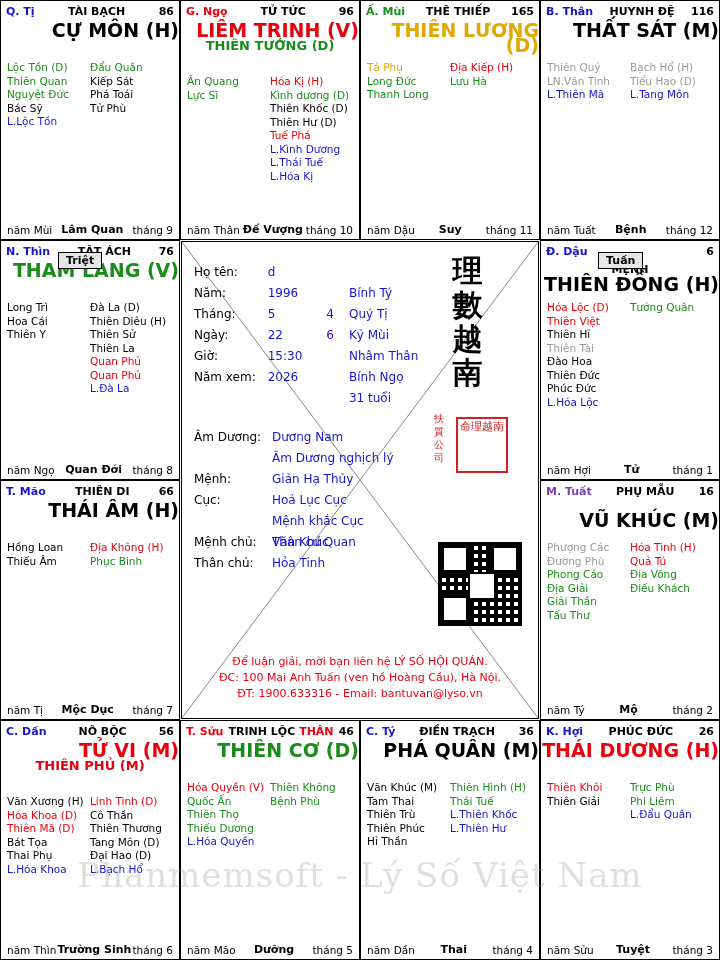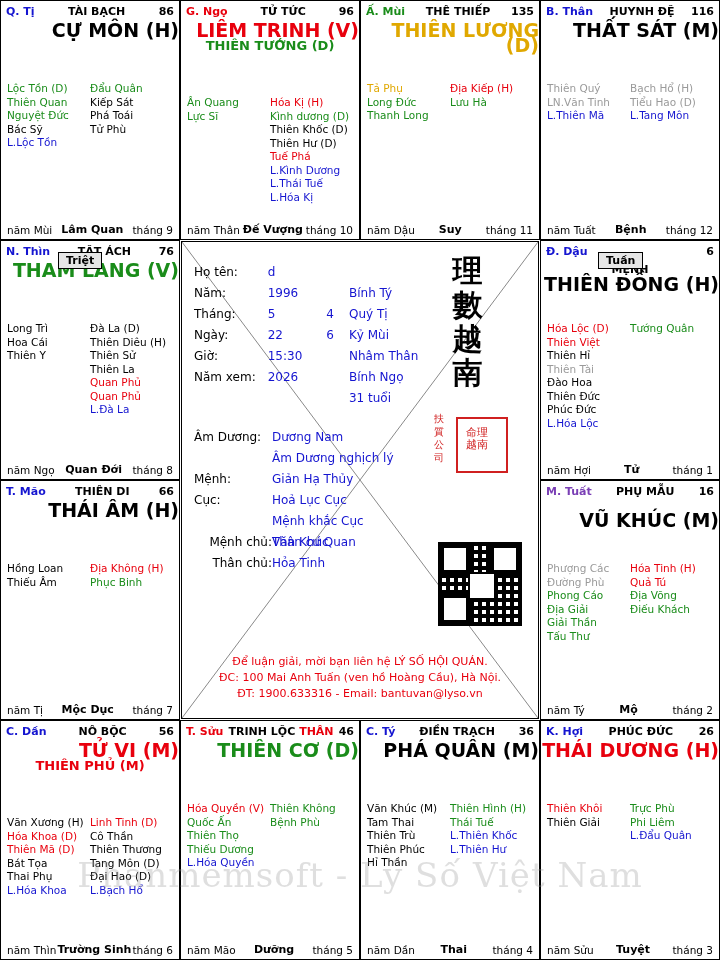--- a/index.html
+++ b/index.html
@@ -46,21 +46,21 @@
     text-align:center;font-weight:bold;font-size:13px;
     line-height:15px;
   }
   .cols{
     position:absolute;top:60px;left:0;width:100%;
     display:flex;
     box-sizing:border-box;
     padding:0 6px;
     font-size:10.5px;
   }
-  .cols .col{flex:1 1 50%;margin-top:21px;}
+  .cols .col{flex:1 1 50%;}
   .cols .col div{line-height:13.5px;white-space:nowrap;}
   .cell .foot{
     position:absolute;bottom:3px;left:0;width:100%;
     display:flex;align-items:center;
     box-sizing:border-box;padding:0 6px;
     font-size:10.5px;
   }
   .foot .l{flex:0 0 auto;}
   .foot .c{flex:1 1 auto;text-align:center;font-weight:bold;font-size:11px;}
   .foot .r{flex:0 0 auto;}
@@ -83,36 +83,36 @@
   .infoRow{display:flex;line-height:21px;}
   .infoRow .lab{width:78px;color:#000;}
   .infoRow .v1{width:62px;}
   .infoRow .v2{width:24px;}
   .infoRow .v3{width:90px;}
   .stack{position:absolute;left:12px;top:185px;width:250px;font-size:12px;}
   .stack .r{display:flex;line-height:21px;}
   .stack .r .lab{width:78px;color:#000;}
   .stack .r .val{color:#1515d0;}
   .stackb{position:absolute;left:12px;top:290px;width:250px;font-size:12px;}
-  .stackb .r{display:flex;line-height:21px;text-align:right;}
+  .stackb .r{display:flex;line-height:21px;}
   .stackb .r .lab{width:78px;color:#000;}
   .stackb .r .val{color:#1515d0;}
 
   #seal{
     position:absolute;right:18px;top:12px;width:105px;height:215px;
     text-align:center;
   }
   .bigchar{
     font-family:"DejaVu Serif","Liberation Serif",serif;
     font-weight:bold;font-size:30px;color:#000;line-height:34px;
   }
   .sealbox{
     position:absolute;right:30px;top:175px;
     width:52px;height:56px;border:2px solid #d02020;color:#d02020;
-    font-size:11px;line-height:12px;padding:8px;box-sizing:border-box;
+    font-size:11px;line-height:12px;padding:2px;box-sizing:border-box;
     font-family:"DejaVu Serif","Liberation Serif",serif;
   }
   .sealside{
     position:absolute;right:88px;top:170px;width:16px;
     color:#d02020;font-size:10px;line-height:13px;
     font-family:"DejaVu Serif","Liberation Serif",serif;
   }
   #qr{
     position:absolute;right:16px;top:300px;width:84px;height:84px;
     background:
@@ -205,21 +205,21 @@
       <div class="foot">
         <span class="l">năm Thân</span>
         <span class="c">Đế Vượng</span>
         <span class="r">tháng 10</span>
       </div>
     </div>
     <div class="cell">
       <div class="hdr">
         <span class="cung" style="color:#1a8c1a">Ấ. Mùi</span>
         <span class="chi">THÊ THIẾP</span>
-        <span class="num">135</span>
+        <span class="num">165</span>
       </div>
       <div class="palace" style="color:#e0a800;top:22px">THIÊN LƯƠNG (D)</div>
       <div class="cols" style="top:60px">
         <div class="col">
           <div style="color:#e0a800">Tả Phụ</div>
           <div style="color:#1a8c1a">Long Đức</div>
           <div style="color:#1a8c1a">Thanh Long</div>
         </div>
         <div class="col">
           <div style="color:#e8000d">Địa Kiếp (H)</div>

